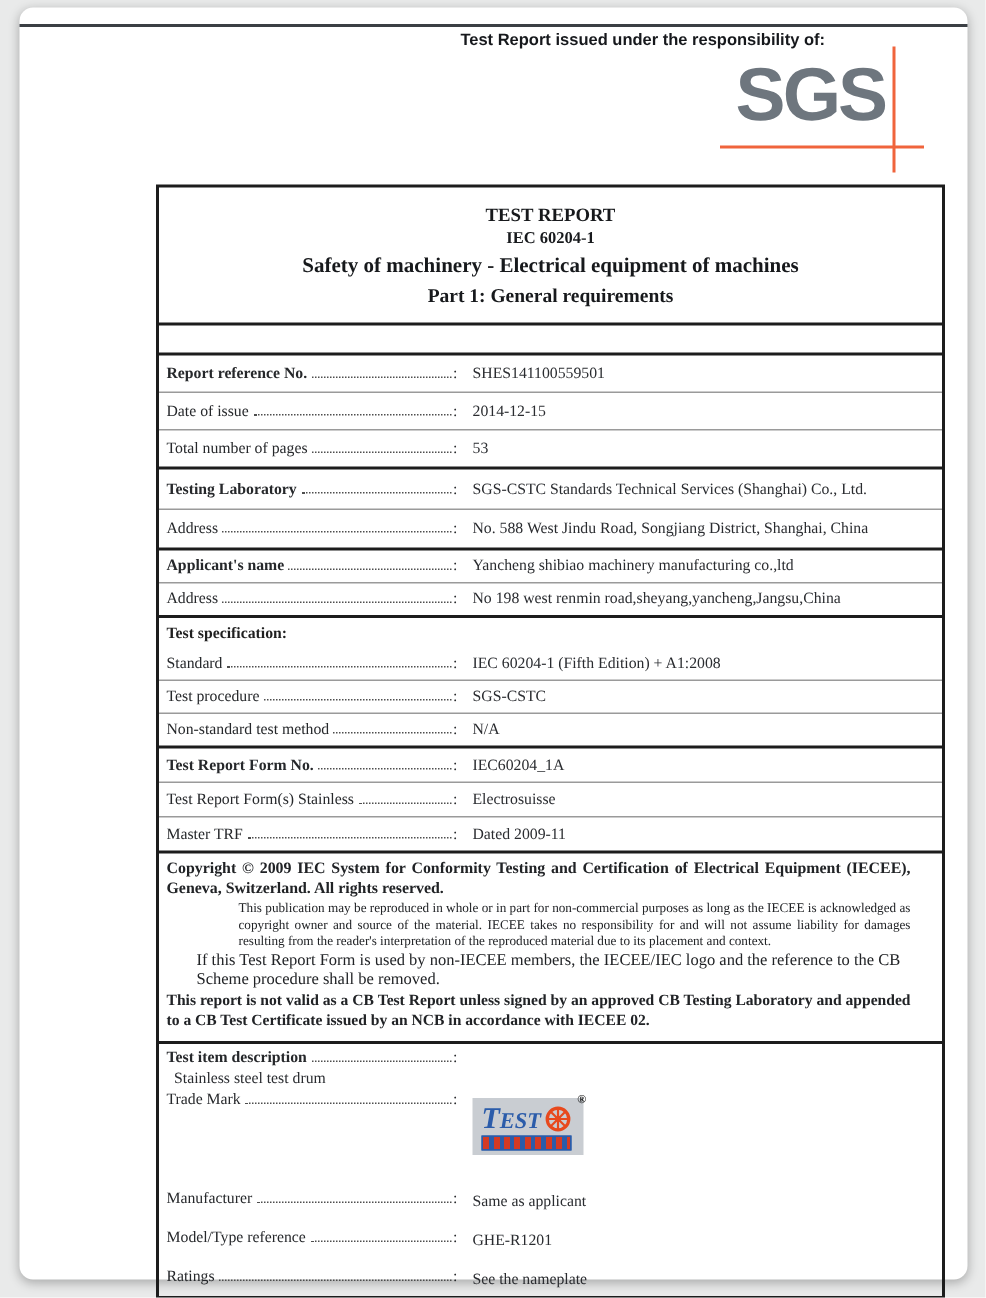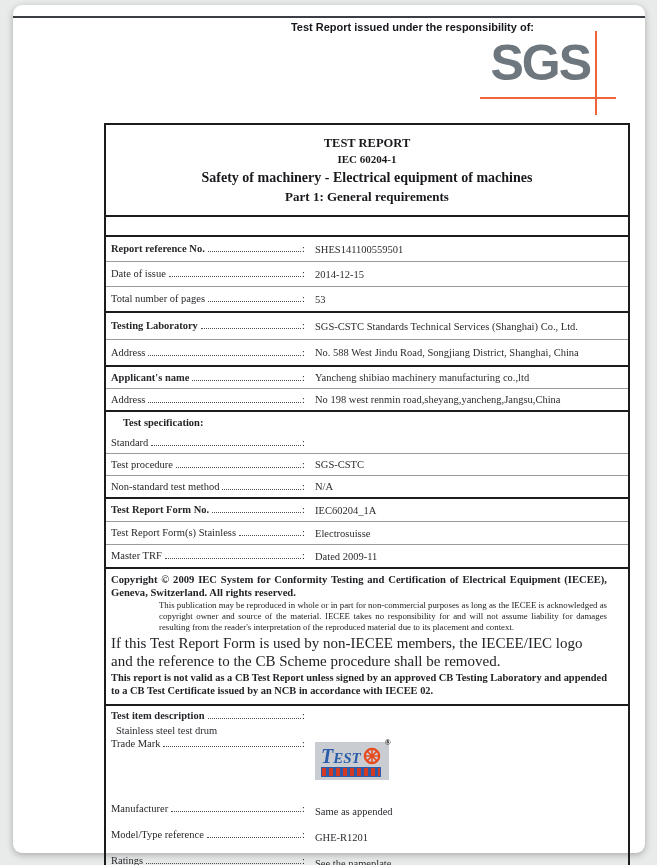--- a/index.html
+++ b/index.html
@@ -9,21 +9,21 @@
     font-family:"Liberation Sans","DejaVu Sans",sans-serif;
     color:#1f1f1f;
   }
   .page{
     position:absolute;left:13px;top:5px;width:632px;height:848px;
     background:#ffffff;border-radius:9px;
     box-shadow:0 2px 7px rgba(0,0,0,0.28);
   }
   .top-rule{position:absolute;left:0;top:11px;width:632px;height:2px;background:#3b3f44;}
   .resp-text{
-    position:absolute;top:16px;right:111px;
+    position:absolute;top:16px;right:95px;
     font-size:11px;font-weight:bold;color:#16181c;white-space:nowrap;text-align:center;
   }
   
   .sgs-wrap{position:absolute;right:17px;top:0;width:632px;height:120px;}
   .sgs-letters{
     position:absolute;right:38px;top:33px;
     font-size:50px;font-weight:bold;letter-spacing:-2px;
     color:#6e767e;line-height:1;
   }
   .sgs-vline{position:absolute;left:599px;top:26px;width:2px;height:84px;background:#f0643c;}
@@ -46,27 +46,27 @@
   .sect:last-child{border-bottom:none;}
   .row{display:flex;align-items:center;height:24px;}
   .sect .row + .row{border-top:1px solid #9a9a9a;}
   .sect.noline .row + .row{border-top:none;}
   .cell-l{width:199px;flex:none;display:flex;align-items:baseline;padding-left:5px;box-sizing:border-box;}
   .lbl{white-space:nowrap;color:#26282b;}
   .b{font-weight:bold;}
   .dots{flex:1;border-bottom:1.5px dotted #4e4e4e;margin:0 1px 3px 3px;min-width:6px;}
   .colon{color:#26282b;}
   .cell-v{flex:1;padding-left:10px;color:#2a2c30;}
-  .h-row{height:20px;display:flex;align-items:center;padding-left:17px;font-weight:bold;}
+  .h-row{height:20px;display:flex;align-items:center;padding-left:5px;font-weight:bold;}
   
   .copy{padding:4px 21px 6px 5px;color:#212326;}
   .copy p{margin:0 0 1px 0;}
   .copy .c1{font-size:10.6px;font-weight:bold;text-align:justify;line-height:1.25;}
   .copy .c2{font-size:8.8px;text-align:justify;line-height:1.22;margin-left:48px;}
-  .copy .c3{font-size:15px;line-height:1.2;margin-top:1px;}
+  .copy .c3{font-size:11px;line-height:1.2;margin-top:1px;margin-left:20px;}
   .copy .c4{font-size:10.4px;font-weight:bold;text-align:justify;line-height:1.25;margin-top:1px;}
   
   .sect.loose .row{height:26px;}
   .sect.loose .row.first{height:24px;align-items:flex-start;padding-top:4px;flex-direction:column;}
   .sect.loose .row.first .cell-v{padding-top:3px;}
   .sect.loose .row.tm{height:58px;align-items:flex-start;padding-top:4px;}
   .sect.loose .cell-v.low{padding-top:5px;}
   
   .tm-box{
     display:inline-block;background:#c9cdd2;padding:4px 8px 3px 6px;
@@ -178,20 +178,21 @@
     <div class="sect">
       <div class="h-row">
           <span>Test specification:</span>
         </div>
       <div class="row" style="height:21px">
         <div class="cell-l">
             <span class="lbl">Standard</span>
             <span class="dots"></span>
             <span class="colon">:</span>
           </div>
+        <div class="cell-v">IEC 60204-1 (Fifth Edition) + A1:2008</div>
       </div>
       <div class="row" style="height:21px">
         <div class="cell-l">
             <span class="lbl">Test procedure</span>
             <span class="dots"></span>
             <span class="colon">:</span>
           </div>
         <div class="cell-v">SGS-CSTC</div>
       </div>
       <div class="row" style="height:21px">
@@ -274,21 +275,21 @@
             <div class="tm-bar"></div>
           </div>
         </div>
       </div>
       <div class="row">
         <div class="cell-l">
             <span class="lbl">Manufacturer</span>
             <span class="dots"></span>
             <span class="colon">:</span>
           </div>
-        <div class="cell-v low">Same as appended</div>
+        <div class="cell-v low">Same as applicant</div>
       </div>
       <div class="row">
         <div class="cell-l">
             <span class="lbl">Model/Type reference</span>
             <span class="dots"></span>
             <span class="colon">:</span>
           </div>
         <div class="cell-v low">GHE-R1201</div>
       </div>
       <div class="row">

